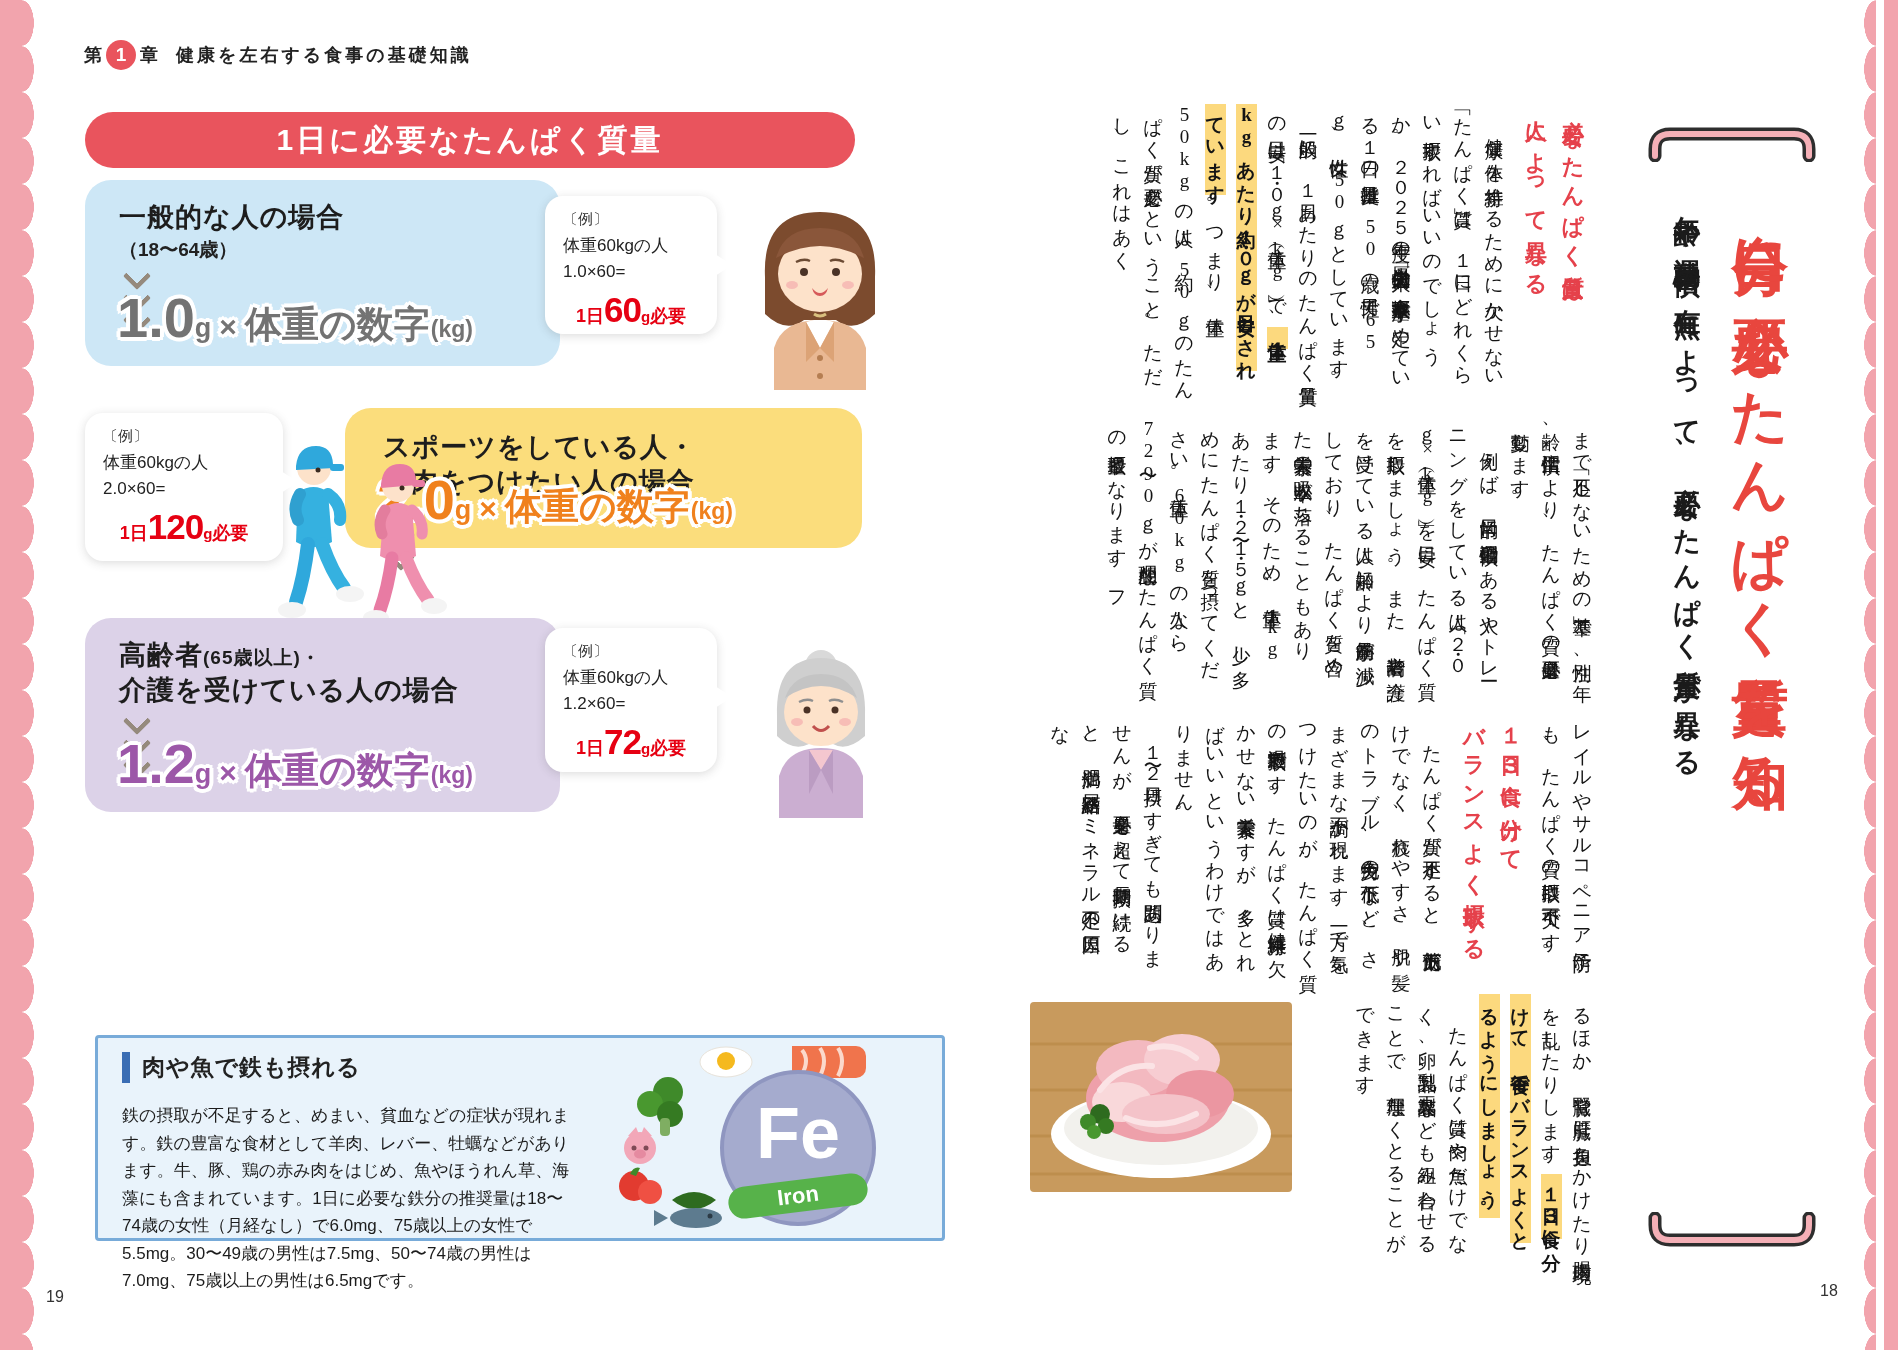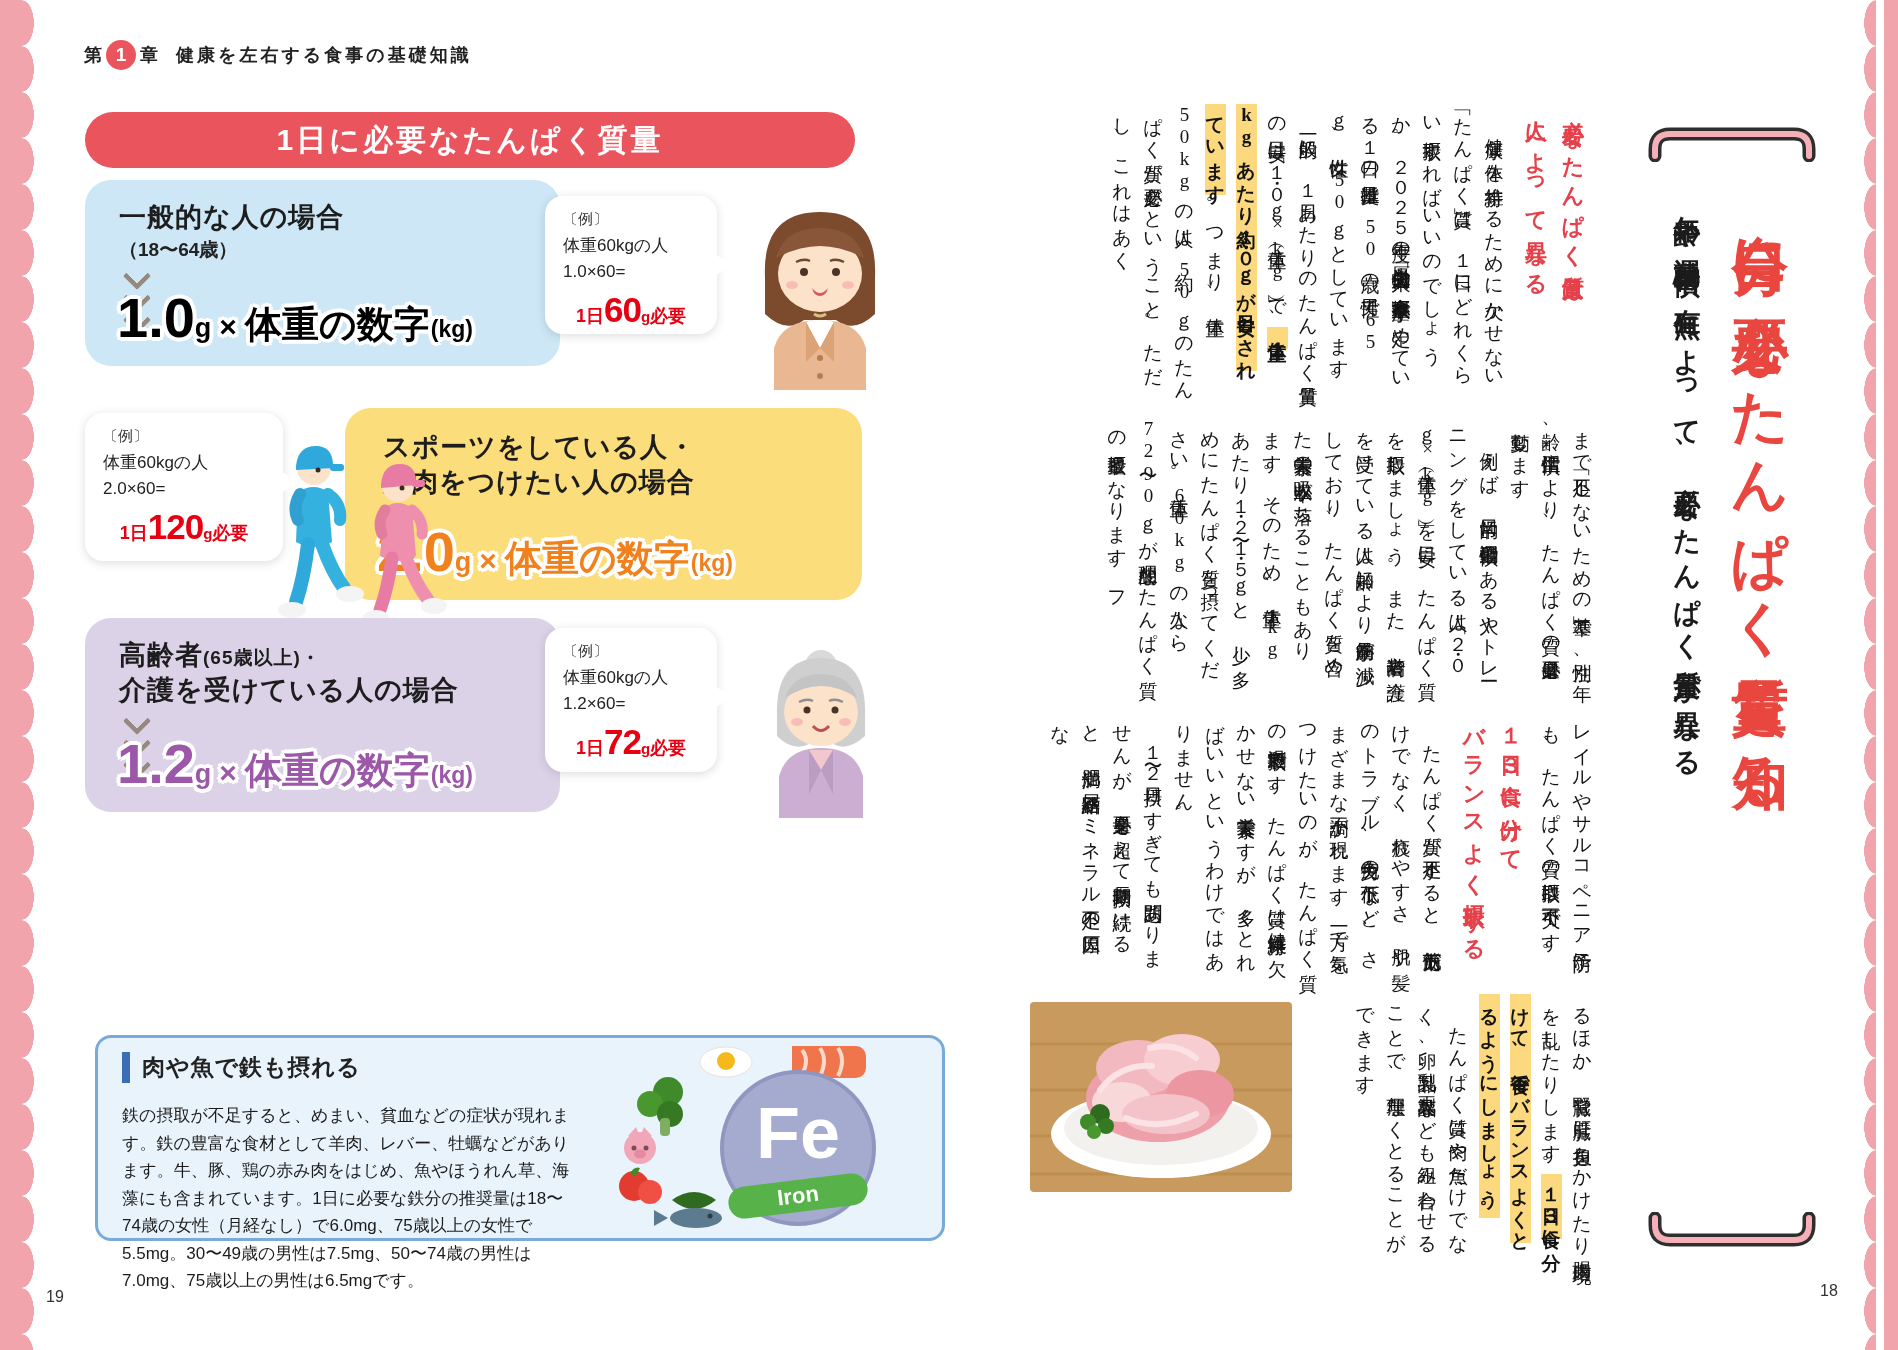--- a/index.html
+++ b/index.html
@@ -17,52 +17,52 @@
   .chapter{position:absolute;left:84px;top:40px;display:flex;align-items:center;font-size:18px;font-weight:700;}
   .chapter .badge{display:inline-block;width:30px;height:30px;margin:0 4px;border-radius:50%;
     background:#e9545d;color:#fff;text-align:center;line-height:30px;font-size:19px;font-weight:800;}
   .chapter .ch-title{margin-left:18px;letter-spacing:3px;}
   
   .banner{position:absolute;left:85px;top:112px;width:770px;height:56px;background:#e9545d;border-radius:28px;
     color:#fff;font-size:30px;font-weight:800;text-align:center;line-height:56px;letter-spacing:3px;}
   
   .card{position:absolute;border-radius:26px;}
   .card-blue{left:85px;top:180px;width:475px;height:186px;background:#cde7f6;}
-  .card-yellow{left:345px;top:408px;width:517px;height:192px;background:#fbdd7c;}
+  .card-yellow{left:345px;top:408px;width:517px;height:140px;background:#fbdd7c;}
   .card-purple{left:85px;top:618px;width:475px;height:194px;background:#dcd2e8;}
   .card-inner{position:absolute;left:34px;top:20px;}
   .card-title{font-size:27px;font-weight:800;color:#1d1d1d;letter-spacing:1px;line-height:1.3;}
   .card-title .paren{font-size:19px;}
   .card-sub{font-size:19px;font-weight:700;margin-top:2px;}
   .chevs{margin:10px 0 0 8px;line-height:0;}
   .chev{width:15px;height:15px;border-right:5px solid#958a7d;border-bottom:5px solid #958a7d;
     transform:rotate(45deg);border-radius:2px;margin:-7px 0 9px 0;}
   .formula{position:absolute;left:32px;bottom:16px;white-space:nowrap;font-weight:800;
     text-shadow:-3px -3px 0 #fff,3px -3px 0 #fff,-3px 3px 0 #fff,3px 3px 0 #fff,0 -4px 0 #fff,0 4px 0 #fff,-4px 0 0 #fff,4px 0 0 #fff;}
   .f-num{font-size:56px;letter-spacing:0;}
   .f-g{font-size:27px;}
   .f-x{font-size:30px;padding:0 8px;}
   .f-body{font-size:37px;}
   .f-kg{font-size:23px;}
-  .c-navy{color:#000000;margin-top:33px;} .c-orange{color:#f0811d;} .c-purple{color:#9c57a8;}
+  .c-navy{color:#737373;margin-top:33px;} .c-orange{color:#f0811d;} .c-purple{color:#9c57a8;}
   
   .bubble{position:absolute;background:#fff;border-radius:18px;box-shadow:0 2px 10px rgba(60,60,60,.18);padding:14px 18px;}
   .bubble:after{content:"";position:absolute;right:-15px;top:58px;width:0;height:0;
     border-top:11px solid transparent;border-bottom:11px solid transparent;border-left:17px solid #fff;}
   .bub1{left:545px;top:196px;width:136px;height:110px;}
   .bub2{left:85px;top:413px;width:162px;height:120px;}
   .bub3{left:545px;top:628px;width:136px;height:116px;}
   .ex-label{font-size:15px;color:#333;}
   .ex-line{font-size:17px;color:#222;margin-top:5px;}
   .ex-result{margin-top:8px;color:#e60012;font-weight:800;font-size:18px;white-space:nowrap;text-align:center;}
   .ex-result .big{font-size:35px;letter-spacing:-1px;}
   .ex-result .unit{font-size:15px;}
   
   .iron-box{position:absolute;left:95px;top:1035px;width:850px;height:206px;background:#e9f3fb;
-    border:3px solid #78abd9;border-radius:16px;box-sizing:border-box;}
+    border:3px solid #78abd9;border-radius:4px;box-sizing:border-box;}
   .iron-title{position:absolute;left:24px;top:14px;border-left:8px solid #3a6db4;padding-left:12px;
     font-size:23px;font-weight:800;letter-spacing:1px;}
   .iron-body{position:absolute;left:24px;top:64px;width:452px;font-size:17px;line-height:1.62;color:#1c1c1c;}
   .iron-illus{position:absolute;left:478px;top:2px;width:322px;height:196px;}
   
   .illus{position:absolute;}
   .i-woman{left:722px;top:192px;width:196px;height:198px;}
   .i-couple{left:252px;top:422px;width:212px;height:216px;}
   .i-elder{left:735px;top:636px;width:172px;height:182px;}
   

